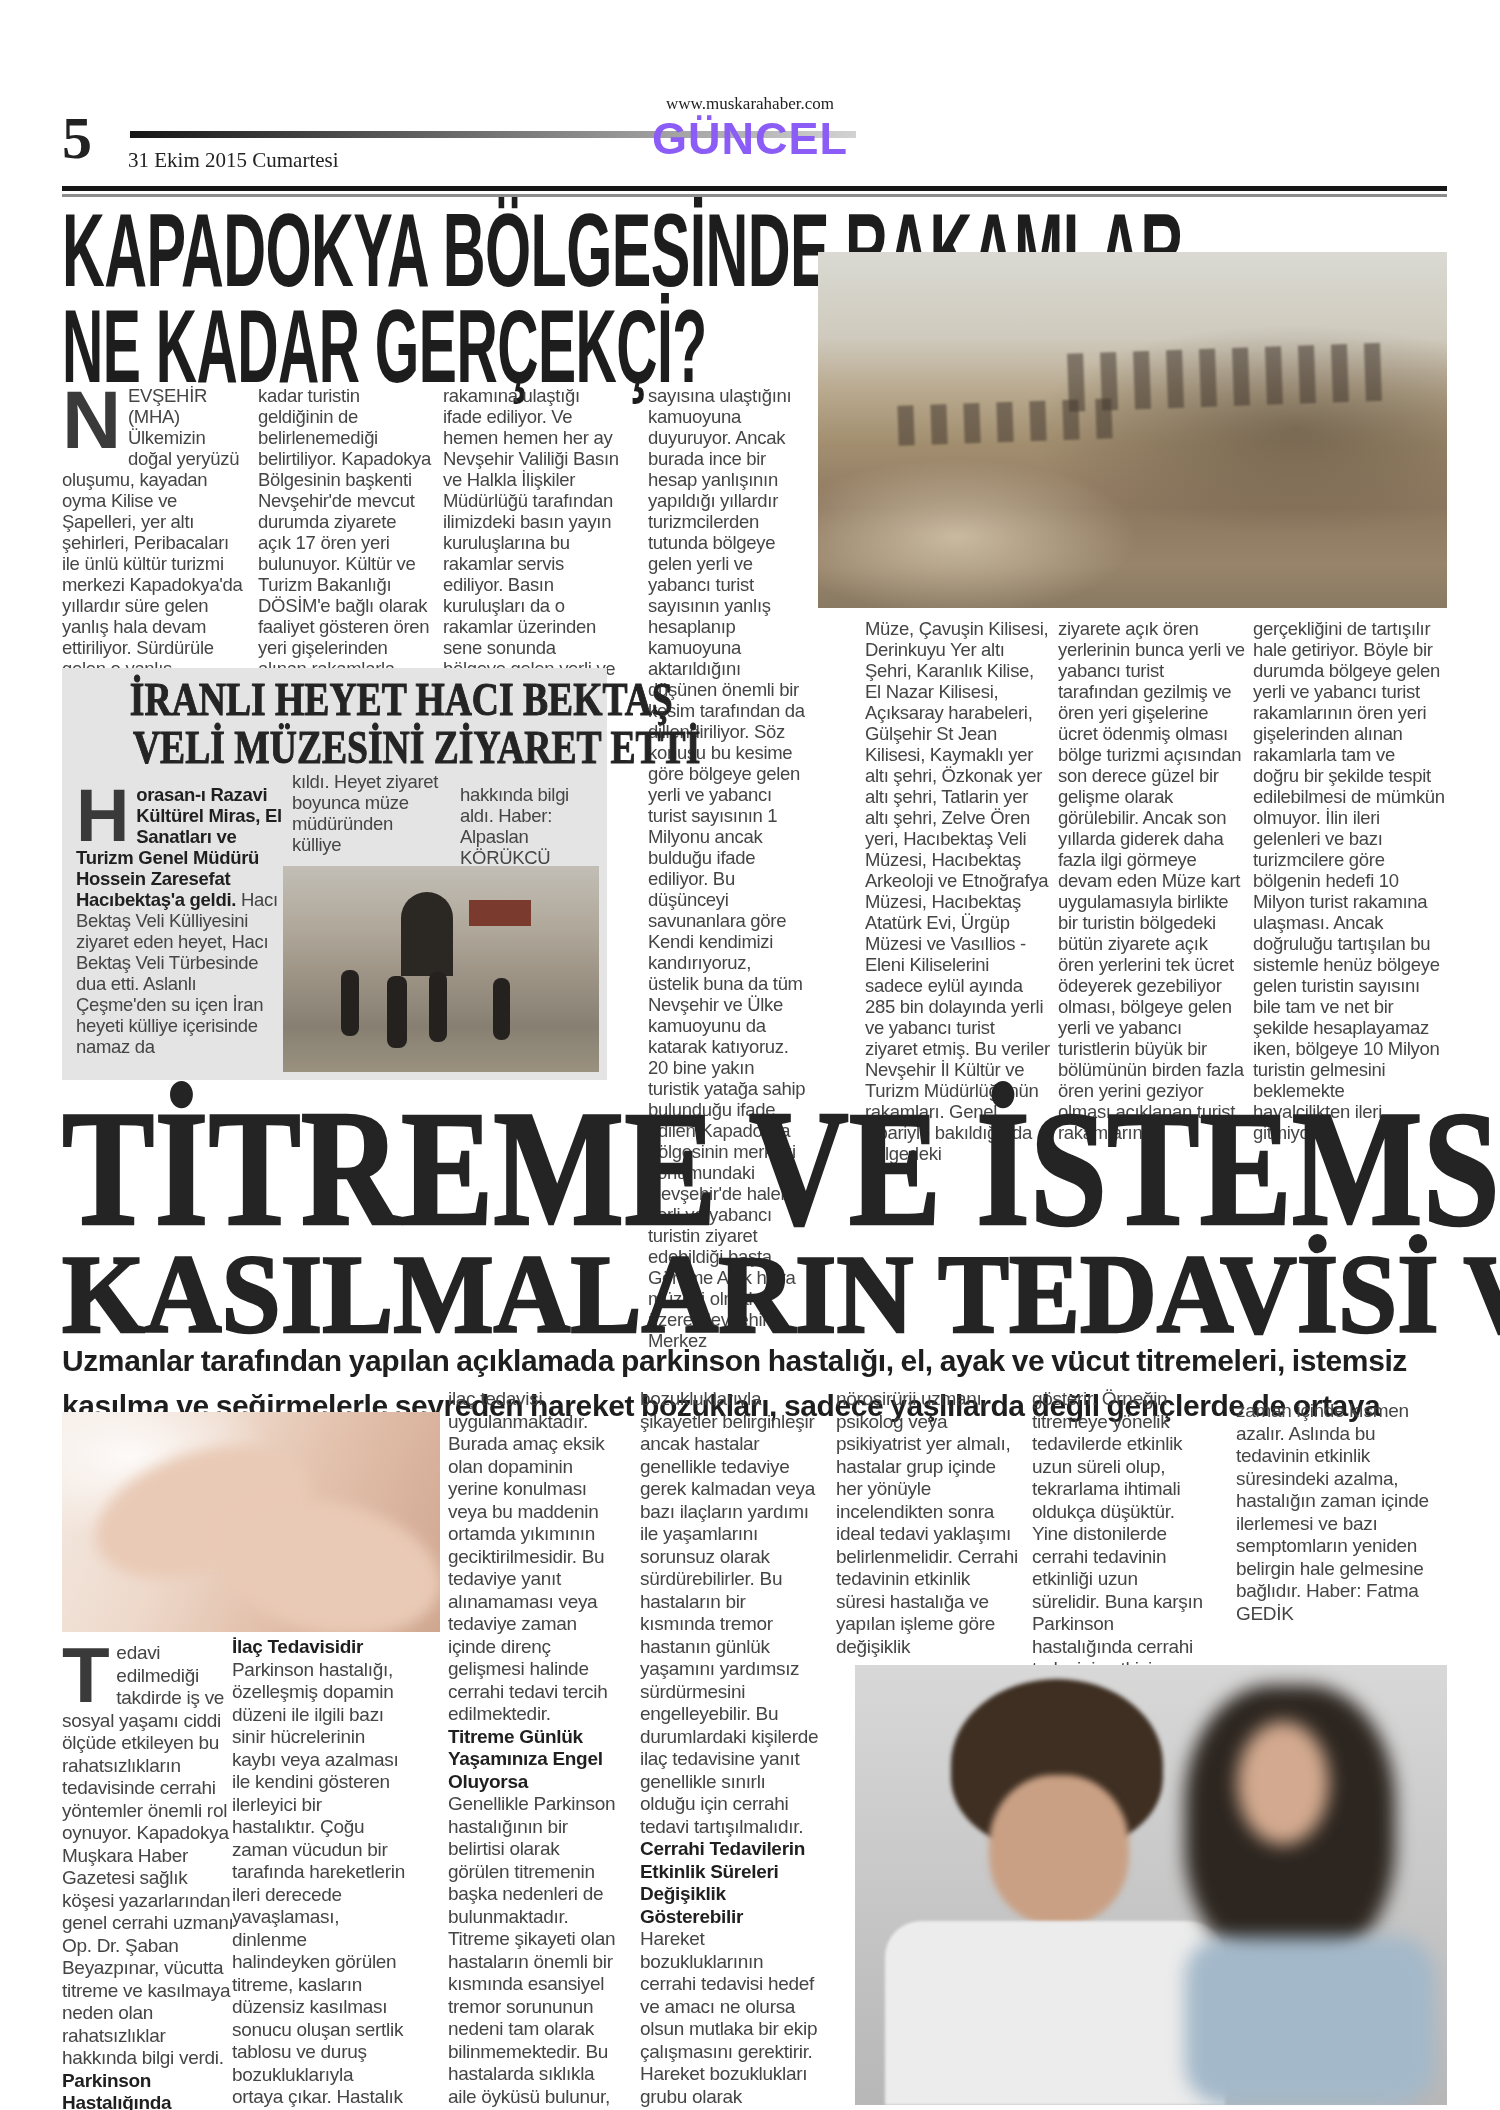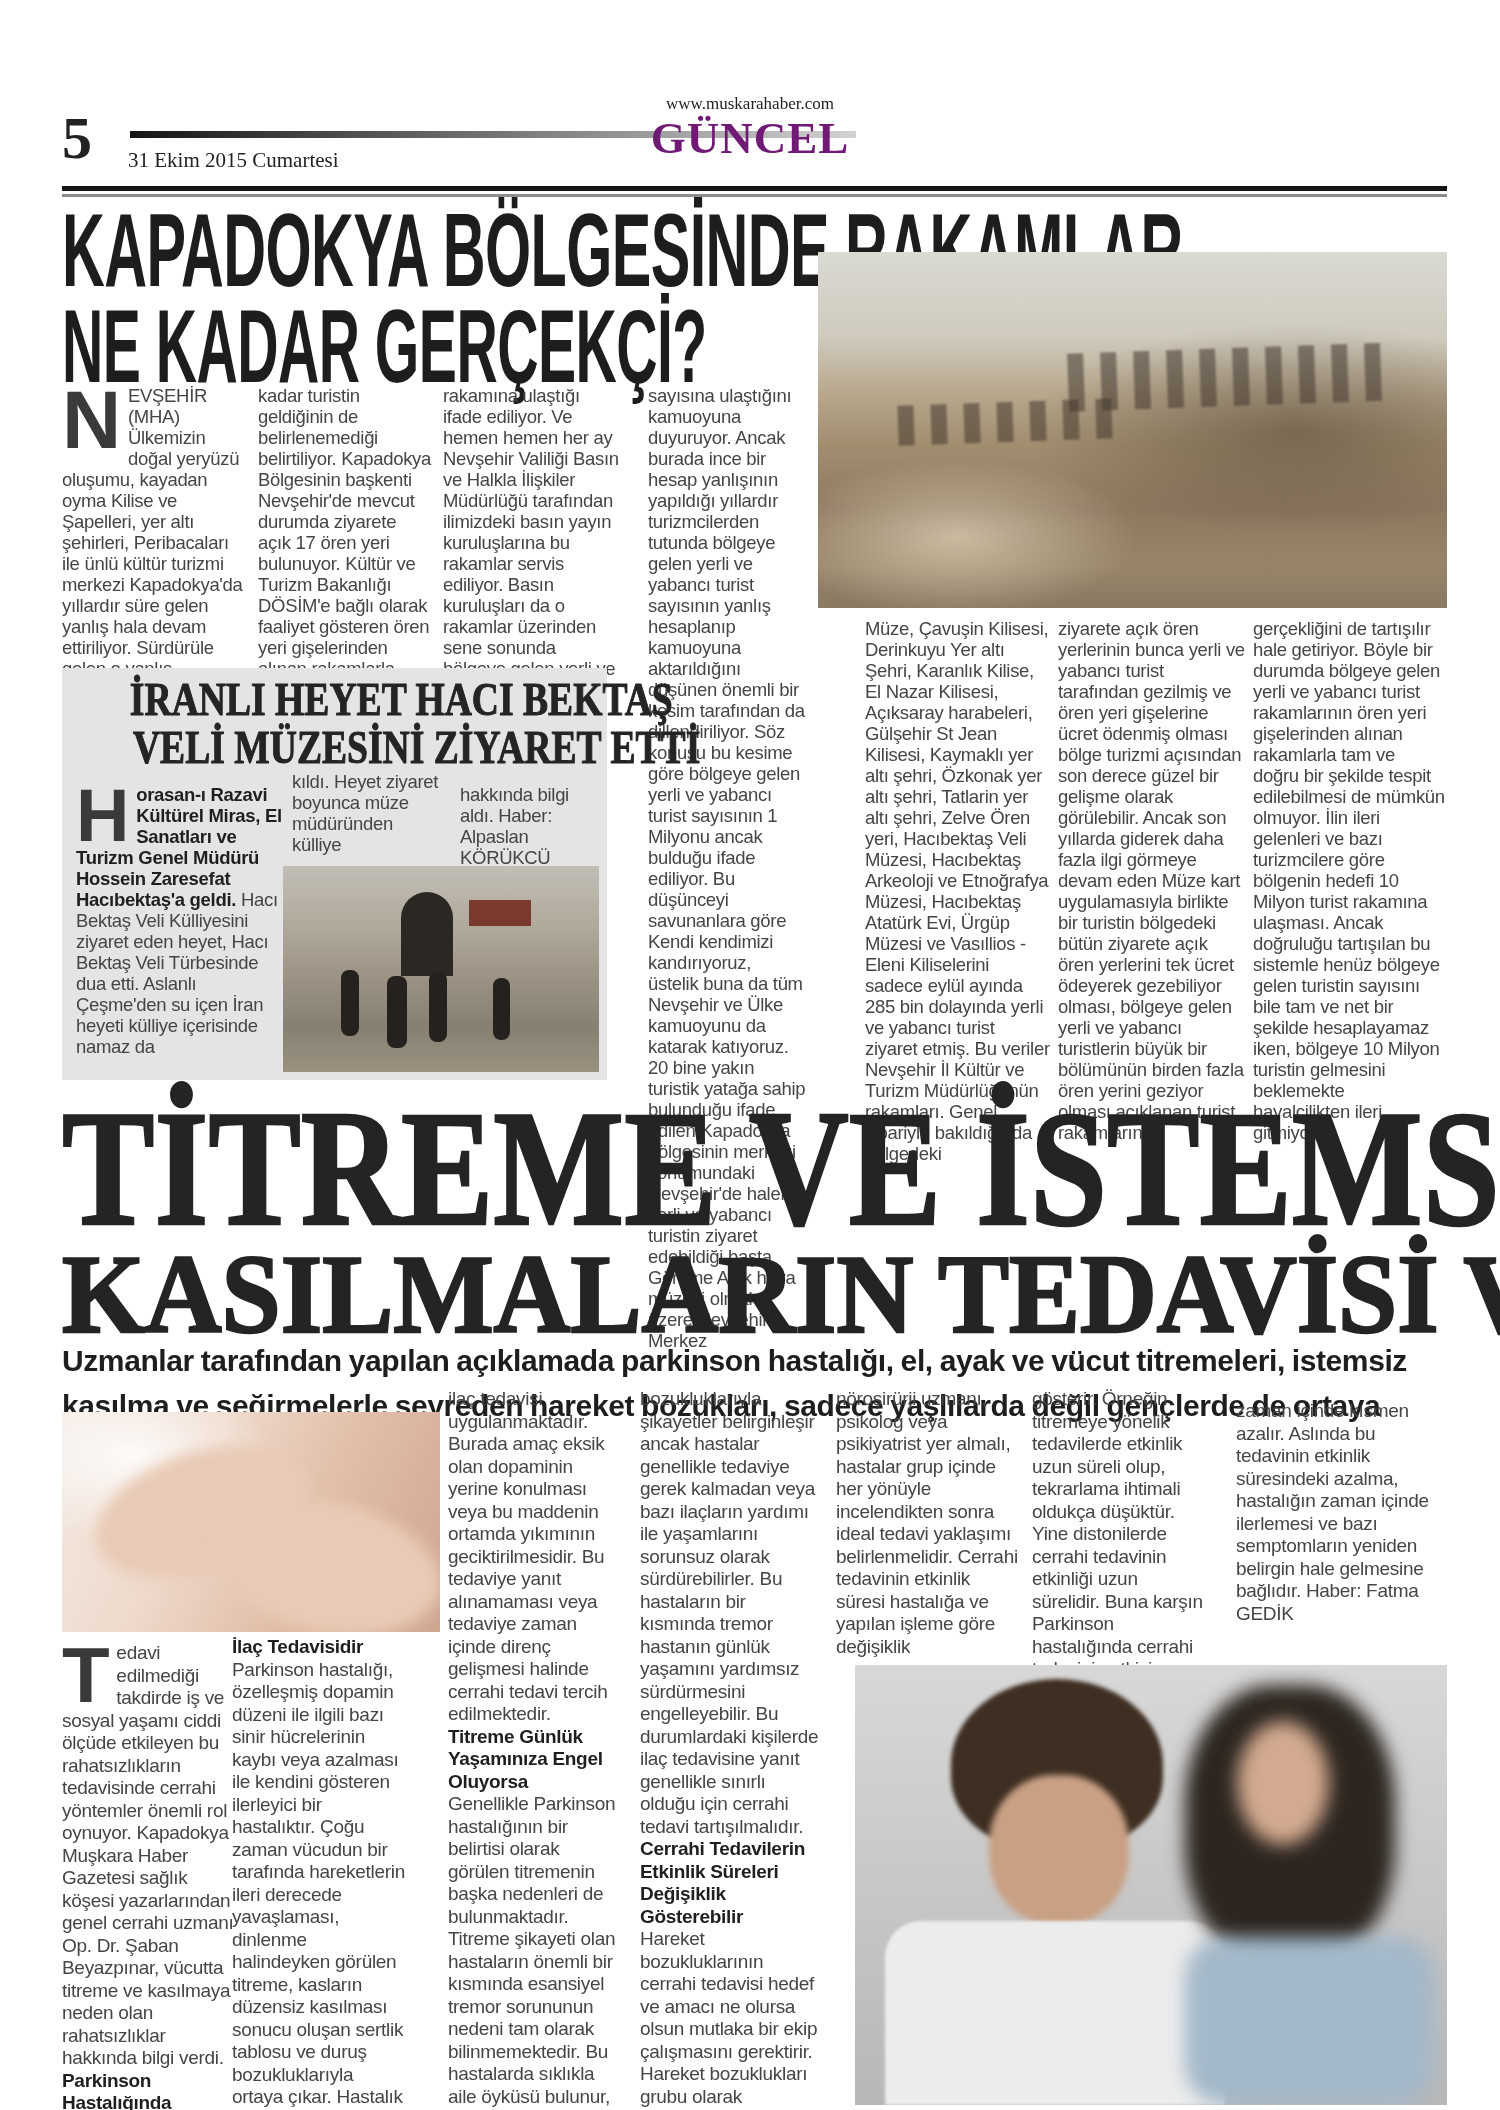--- a/index.html
+++ b/index.html
@@ -5,21 +5,21 @@
   html,body{margin:0;padding:0;background:#777;}
   .sheet{position:relative;width:1500px;height:2110px;background:#ffffff;
          font-family:"Liberation Sans",sans-serif;color:#3d3d3d;overflow:hidden;margin:0 auto;}
   .abs{position:absolute;}
 
   
   .page-num{font-family:"Liberation Serif",serif;font-weight:bold;font-size:60px;color:#222;line-height:1;}
   .page-date{font-family:"Liberation Serif",serif;font-size:21px;color:#222;}
   .grad-rule{height:7px;background:linear-gradient(to right,#151515,#d2d2d2);}
   .website{font-family:"Liberation Serif",serif;font-size:17px;color:#222;text-align:center;}
-  .section-title{font-family:Liberation Serif, serif;font-weight:bold;font-size:45px;color:#701a75;
+  .section-title{font-family:Liberation Sans, sans-serif;font-weight:bold;font-size:45px;color:#8b5cf6;
                  letter-spacing:1px;text-align:center;line-height:1;}
   .rule-dark{height:5px;background:#161616;}
   .rule-gray{height:3px;background:#8d8d8d;}
 
   
   .logo-kapadokya{font-size:15px;font-weight:bold;color:#3a3536;letter-spacing:0;}
   .logo-name{font-family:"DejaVu Sans",sans-serif;font-weight:bold;font-size:45px;color:#3a3536;
              letter-spacing:-2px;line-height:1;}
   .logo-haber{font-weight:bold;font-size:17px;color:#3a3536;letter-spacing:5px;}
   .logo-dot{font-size:15px;color:#3a3536;}

